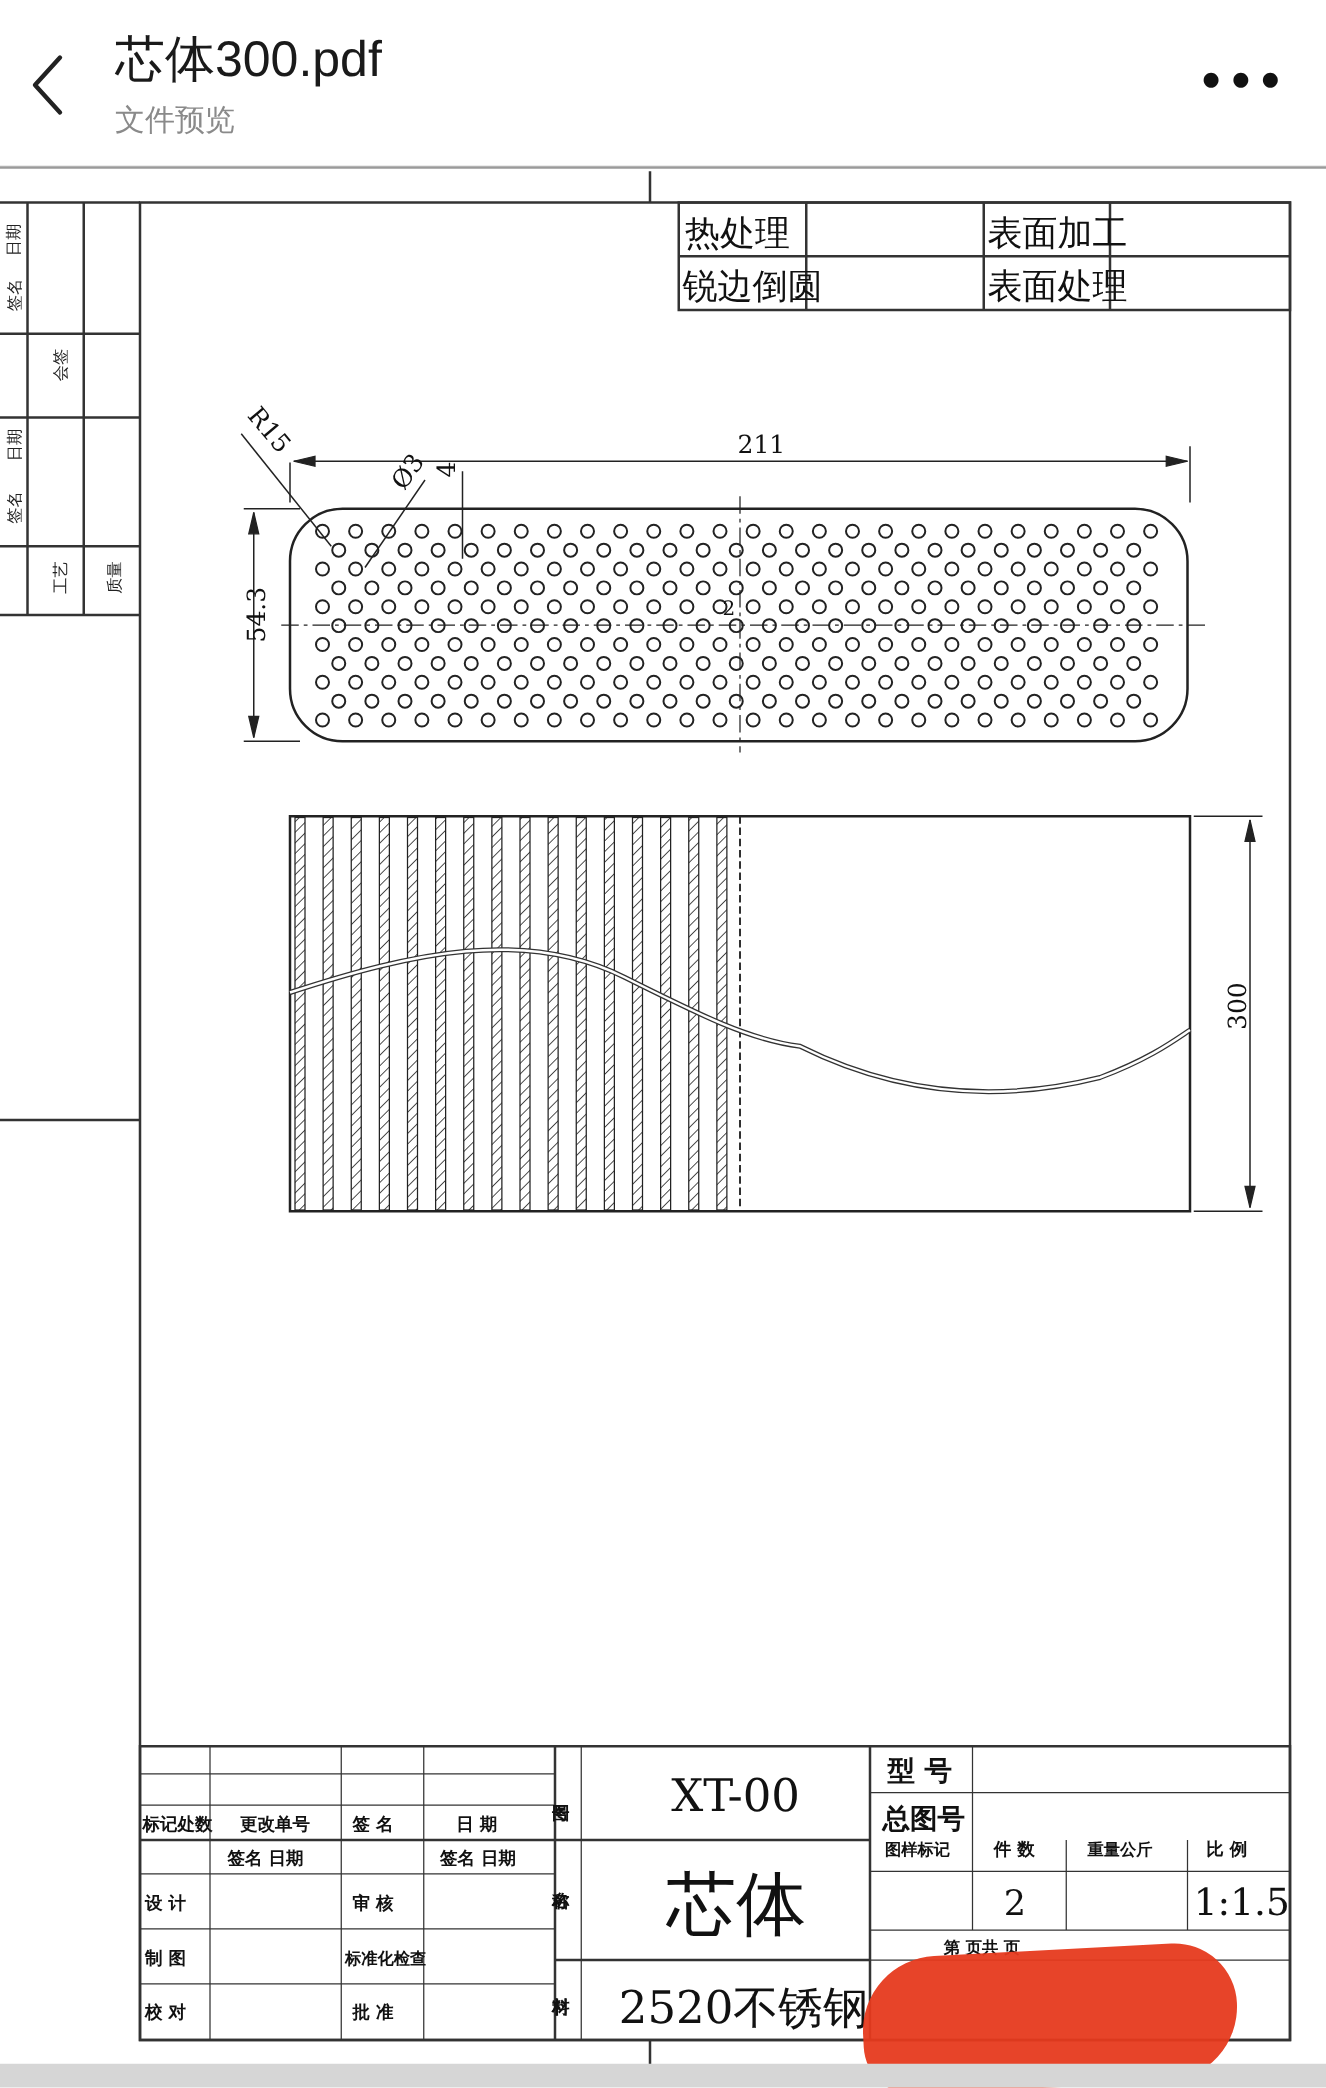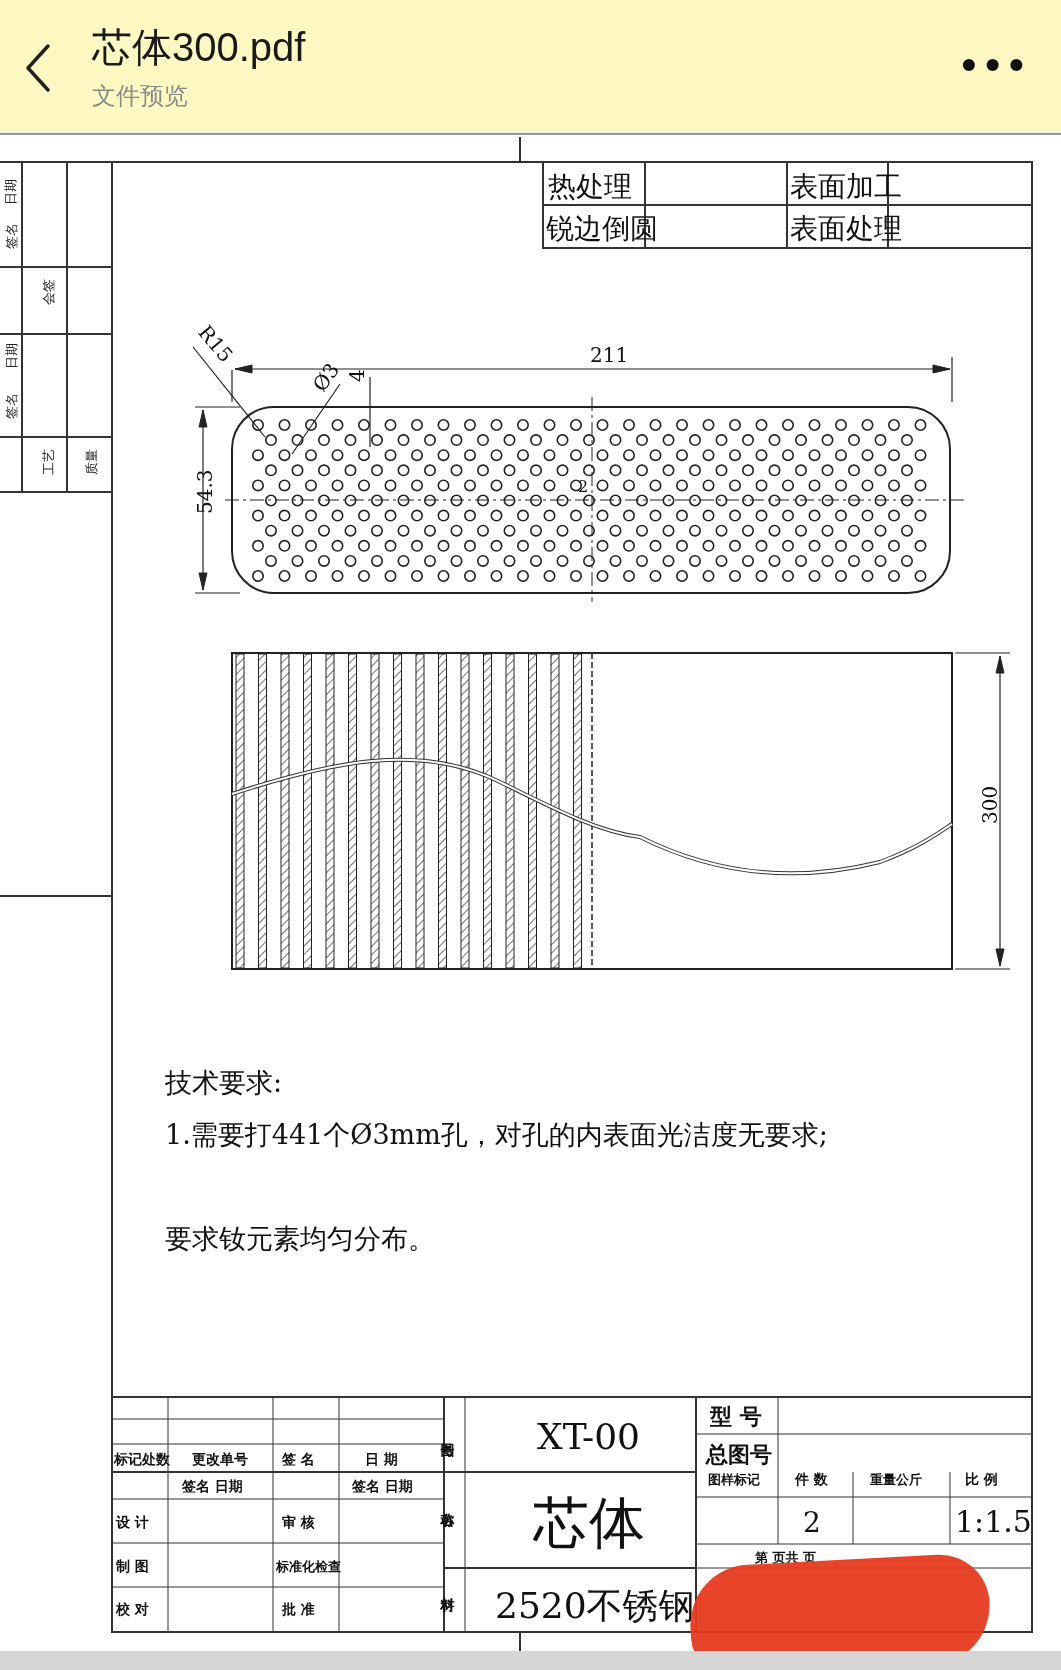--- a/index.html
+++ b/index.html
@@ -1,18 +1,18 @@
 <!DOCTYPE html>
 <html><head>
 <meta charset="utf-8">
 <style>
   html, body { margin:0; padding:0; }
   body { width:1061px; height:1670px; background:#ececec; position:relative; overflow:hidden;
          font-family:"DejaVu Sans","Liberation Sans",sans-serif; color:#111; }
-  .topbar { position:absolute; left:0; top:0; width:1061px; height:132px; background:#fef9c3; }
+  .topbar { position:absolute; left:0; top:0; width:1061px; height:132px; background:#ffffff; }
   .back { position:absolute; left:18px; top:36px; width:40px; height:60px; cursor:pointer; }
   .title { position:absolute; left:92px; top:20px; font-size:40px; color:#1a1a1a; font-family:"Liberation Sans","DejaVu Sans",sans-serif; }
   .subtitle { position:absolute; left:92px; top:80px; font-size:24px; color:#8a8a8a; }
   .more { position:absolute; left:958px; top:46px; width:56px; height:40px; cursor:pointer; font-size:34px; font-weight:bold; letter-spacing:2px; line-height:40px; text-align:center; }
   .page { position:absolute; left:0; top:133px; width:1061px; height:1518px; background:#fff; border-top:2px solid #9a9a9a; }
   .bottombar { position:absolute; left:0; top:1651px; width:1061px; height:19px; background:#d6d6d6; }
   svg text { font-family:"DejaVu Serif","Liberation Serif",serif; }
   .req { position:absolute; left:165px; width:820px; font-family:"DejaVu Serif","Liberation Serif",serif; font-size:27px; color:#111; white-space:nowrap; }
   .redact { position:absolute; left:690px; top:1560px; width:300px; height:110px; background:#e63a1e; border-radius:60px 50px 60px 40px; transform:rotate(-3deg); opacity:.95; }
 </style>
@@ -475,19 +475,16 @@
       <text x="710" y="1422" font-size="22" font-weight="bold">型 号</text>
       <text x="706" y="1460" font-size="22" font-weight="bold">总图号</text>
       <text x="537" y="1447" font-size="36">XT-00</text>
       <text x="533" y="1540" font-size="56">芯体</text>
       <text x="495" y="1616" font-size="36">2520不锈钢</text>
       <text x="803" y="1530" font-size="28">2</text>
       <text x="955" y="1530" font-size="30">1:1.5</text>
     </g>
   </svg>
 
-  <div class="req" style="top:930px;">技术要求:</div>
-  <div class="req" style="top:982px;">1.需要打441个Ø3mm孔，对孔的内表面光洁度无要求;</div>
-  <div class="req" style="top:1086px;">要求钕元素均匀分布。</div>
 </div>
 
 <div class="redact"></div>
 <div class="bottombar"></div>
 
 </body></html>

